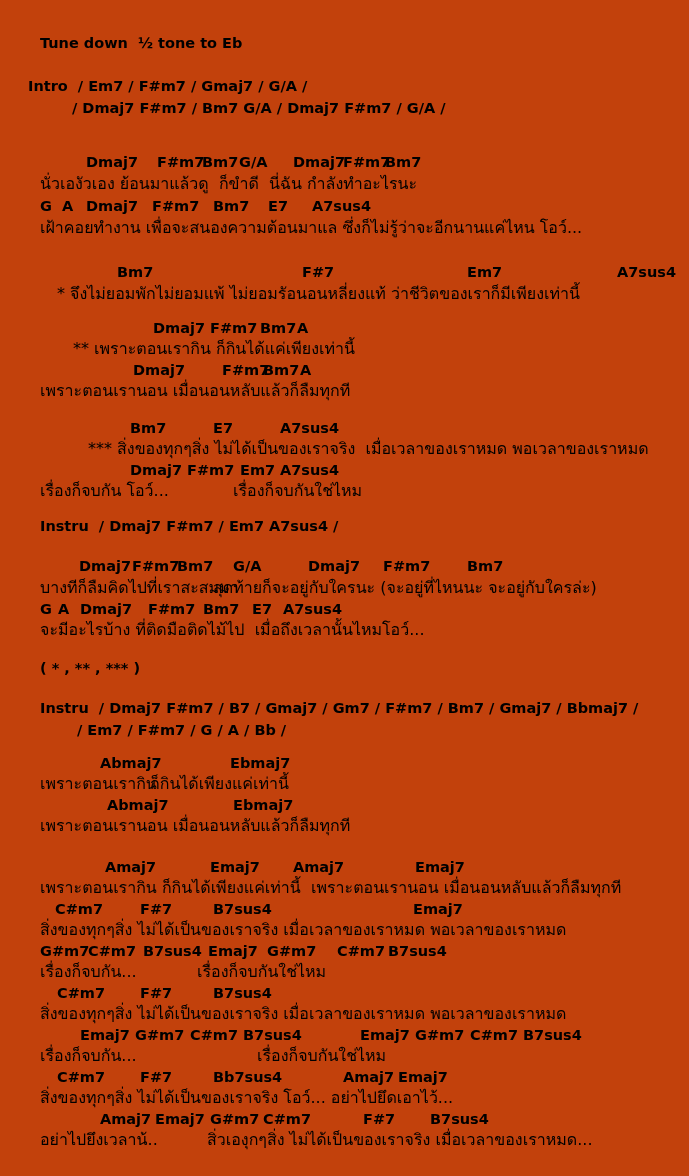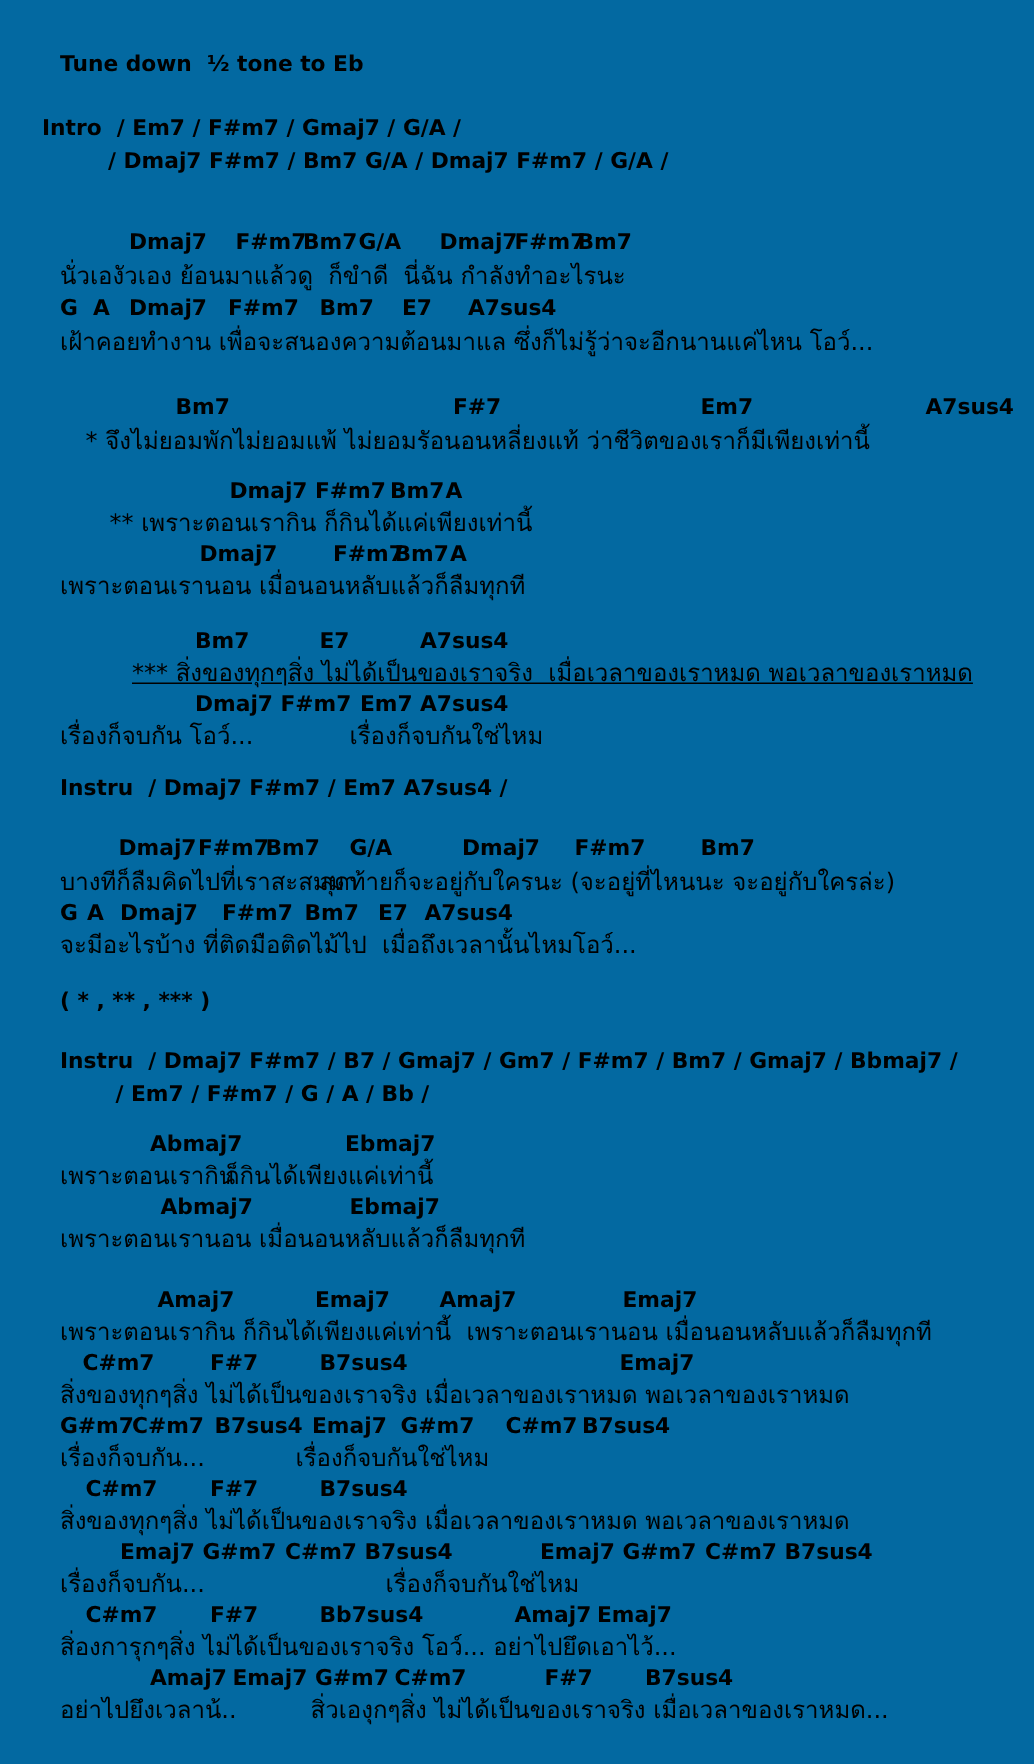--- a/index.html
+++ b/index.html
@@ -35,36 +35,36 @@
   .tok {
     position: absolute;
     top: 0;
     white-space: pre;
     line-height: 20px;
   }
 </style>
 </head>
 <body style="background: rgb(255, 255, 255);">
 
-<div id="sheet" style="background: #0369a1; color: rgb(0, 0, 0);">
+<div id="sheet" style="background: #c2410c; color: rgb(0, 0, 0);">
     <div class="line header" style="top: 33px;"><span class="tok" style="left: 40px;">Tune down  ½ tone to Eb</span></div>
     <div class="line header" style="top: 76px;"><span class="tok" style="left: 28px;">Intro  / Em7 / F#m7 / Gmaj7 / G/A /</span></div>
     <div class="line header" style="top: 98px;"><span class="tok" style="left: 72px;">/ Dmaj7 F#m7 / Bm7 G/A / Dmaj7 F#m7 / G/A /</span></div>
     <div class="line chords" style="top: 152px;"><span class="tok" style="left: 86px;">Dmaj7</span><span class="tok" style="left: 157px;">F#m7</span><span class="tok" style="left: 202px;">Bm7</span><span class="tok" style="left: 239px;">G/A</span><span class="tok" style="left: 293px;">Dmaj7</span><span class="tok" style="left: 343px;">F#m7</span><span class="tok" style="left: 385px;">Bm7</span></div>
     <div class="line lyrics" style="top: 174px;"><span class="tok" style="left: 40px;">นั่วเองัวเอง ย้อนมาแล้วดู  ก็ขำดี  นี่ฉัน กำลังทำอะไรนะ</span></div>
     <div class="line chords" style="top: 196px;"><span class="tok" style="left: 40px;">G</span><span class="tok" style="left: 62px;">A</span><span class="tok" style="left: 86px;">Dmaj7</span><span class="tok" style="left: 152px;">F#m7</span><span class="tok" style="left: 213px;">Bm7</span><span class="tok" style="left: 268px;">E7</span><span class="tok" style="left: 312px;">A7sus4</span></div>
     <div class="line lyrics" style="top: 218px;"><span class="tok" style="left: 40px;">เฝ้าคอยทำงาน เพื่อจะสนองความต้อนมาแล ซึ่งก็ไม่รู้ว่าจะอีกนานแค่ไหน โอว์...</span></div>
     <div class="line chords" style="top: 262px;"><span class="tok" style="left: 117px;">Bm7</span><span class="tok" style="left: 302px;">F#7</span><span class="tok" style="left: 467px;">Em7</span><span class="tok" style="left: 617px;">A7sus4</span></div>
     <div class="line lyrics" style="top: 284px;"><span class="tok" style="left: 57px;">* จึงไม่ยอมพักไม่ยอมแพ้ ไม่ยอมรัอนอนหลี่ยงแท้ ว่าชีวิตของเราก็มีเพียงเท่านี้</span></div>
     <div class="line chords" style="top: 318px;"><span class="tok" style="left: 153px;">Dmaj7</span><span class="tok" style="left: 210px;">F#m7</span><span class="tok" style="left: 260px;">Bm7</span><span class="tok" style="left: 297px;">A</span></div>
     <div class="line lyrics" style="top: 339px;"><span class="tok" style="left: 73px;">** เพราะตอนเรากิน ก็กินได้แค่เพียงเท่านี้</span></div>
     <div class="line chords" style="top: 360px;"><span class="tok" style="left: 133px;">Dmaj7</span><span class="tok" style="left: 222px;">F#m7</span><span class="tok" style="left: 263px;">Bm7</span><span class="tok" style="left: 300px;">A</span></div>
     <div class="line lyrics" style="top: 381px;"><span class="tok" style="left: 40px;">เพราะตอนเรานอน เมื่อนอนหลับแล้วก็ลืมทุกที</span></div>
     <div class="line chords" style="top: 418px;"><span class="tok" style="left: 130px;">Bm7</span><span class="tok" style="left: 213px;">E7</span><span class="tok" style="left: 280px;">A7sus4</span></div>
-    <div class="line lyrics" style="top: 439px;"><span class="tok" style="left: 88px; text-decoration: underline;">*** สิ่งของทุกๆสิ่ง ไม่ได้เป็นของเราจริง  เมื่อเวลาของเราหมด พอเวลาของเราหมด</span></div>
+    <div class="line lyrics" style="top: 439px;"><span class="tok" style="left: 88px;">*** สิ่งของทุกๆสิ่ง ไม่ได้เป็นของเราจริง  เมื่อเวลาของเราหมด พอเวลาของเราหมด</span></div>
     <div class="line chords" style="top: 460px;"><span class="tok" style="left: 130px;">Dmaj7</span><span class="tok" style="left: 187px;">F#m7</span><span class="tok" style="left: 240px;">Em7</span><span class="tok" style="left: 280px;">A7sus4</span></div>
     <div class="line lyrics" style="top: 481px;"><span class="tok" style="left: 40px;">เรื่องก็จบกัน โอว์...</span><span class="tok" style="left: 233px;">เรื่องก็จบกันใช่ไหม</span></div>
     <div class="line header" style="top: 516px;"><span class="tok" style="left: 40px;">Instru  / Dmaj7 F#m7 / Em7 A7sus4 /</span></div>
     <div class="line chords" style="top: 556px;"><span class="tok" style="left: 79px;">Dmaj7</span><span class="tok" style="left: 132px;">F#m7</span><span class="tok" style="left: 177px;">Bm7</span><span class="tok" style="left: 233px;">G/A</span><span class="tok" style="left: 308px;">Dmaj7</span><span class="tok" style="left: 383px;">F#m7</span><span class="tok" style="left: 467px;">Bm7</span></div>
     <div class="line lyrics" style="top: 578px;"><span class="tok" style="left: 40px;">บางทีก็ลืมคิดไปที่เราสะสมมา</span><span class="tok" style="left: 213px;">สุดท้ายก็จะอยู่กับใครนะ (จะอยู่ที่ไหนนะ จะอยู่กับใครล่ะ)</span></div>
     <div class="line chords" style="top: 599px;"><span class="tok" style="left: 40px;">G</span><span class="tok" style="left: 58px;">A</span><span class="tok" style="left: 80px;">Dmaj7</span><span class="tok" style="left: 148px;">F#m7</span><span class="tok" style="left: 203px;">Bm7</span><span class="tok" style="left: 252px;">E7</span><span class="tok" style="left: 283px;">A7sus4</span></div>
     <div class="line lyrics" style="top: 620px;"><span class="tok" style="left: 40px;">จะมีอะไรบ้าง ที่ติดมือติดไม้ไป  เมื่อถึงเวลานั้นไหมโอว์...</span></div>
     <div class="line header" style="top: 658px;"><span class="tok" style="left: 40px;">( * , ** , *** )</span></div>
     <div class="line header" style="top: 698px;"><span class="tok" style="left: 40px;">Instru  / Dmaj7 F#m7 / B7 / Gmaj7 / Gm7 / F#m7 / Bm7 / Gmaj7 / Bbmaj7 /</span></div>
     <div class="line header" style="top: 720px;"><span class="tok" style="left: 77px;">/ Em7 / F#m7 / G / A / Bb /</span></div>
@@ -76,16 +76,16 @@
     <div class="line lyrics" style="top: 878px;"><span class="tok" style="left: 40px;">เพราะตอนเรากิน ก็กินได้เพียงแค่เท่านี้  เพราะตอนเรานอน เมื่อนอนหลับแล้วก็ลืมทุกที</span></div>
     <div class="line chords" style="top: 899px;"><span class="tok" style="left: 55px;">C#m7</span><span class="tok" style="left: 140px;">F#7</span><span class="tok" style="left: 213px;">B7sus4</span><span class="tok" style="left: 413px;">Emaj7</span></div>
     <div class="line lyrics" style="top: 920px;"><span class="tok" style="left: 40px;">สิ่งของทุกๆสิ่ง ไม่ได้เป็นของเราจริง เมื่อเวลาของเราหมด พอเวลาของเราหมด</span></div>
     <div class="line chords" style="top: 941px;"><span class="tok" style="left: 40px;">G#m7</span><span class="tok" style="left: 88px;">C#m7</span><span class="tok" style="left: 143px;">B7sus4</span><span class="tok" style="left: 208px;">Emaj7</span><span class="tok" style="left: 267px;">G#m7</span><span class="tok" style="left: 337px;">C#m7</span><span class="tok" style="left: 388px;">B7sus4</span></div>
     <div class="line lyrics" style="top: 962px;"><span class="tok" style="left: 40px;">เรื่องก็จบกัน...</span><span class="tok" style="left: 197px;">เรื่องก็จบกันใช่ไหม</span></div>
     <div class="line chords" style="top: 983px;"><span class="tok" style="left: 57px;">C#m7</span><span class="tok" style="left: 140px;">F#7</span><span class="tok" style="left: 213px;">B7sus4</span></div>
     <div class="line lyrics" style="top: 1004px;"><span class="tok" style="left: 40px;">สิ่งของทุกๆสิ่ง ไม่ได้เป็นของเราจริง เมื่อเวลาของเราหมด พอเวลาของเราหมด</span></div>
     <div class="line chords" style="top: 1025px;"><span class="tok" style="left: 80px;">Emaj7</span><span class="tok" style="left: 135px;">G#m7</span><span class="tok" style="left: 190px;">C#m7</span><span class="tok" style="left: 243px;">B7sus4</span><span class="tok" style="left: 360px;">Emaj7</span><span class="tok" style="left: 415px;">G#m7</span><span class="tok" style="left: 470px;">C#m7</span><span class="tok" style="left: 523px;">B7sus4</span></div>
     <div class="line lyrics" style="top: 1046px;"><span class="tok" style="left: 40px;">เรื่องก็จบกัน...</span><span class="tok" style="left: 257px;">เรื่องก็จบกันใช่ไหม</span></div>
     <div class="line chords" style="top: 1067px;"><span class="tok" style="left: 57px;">C#m7</span><span class="tok" style="left: 140px;">F#7</span><span class="tok" style="left: 213px;">Bb7sus4</span><span class="tok" style="left: 343px;">Amaj7</span><span class="tok" style="left: 398px;">Emaj7</span></div>
-    <div class="line lyrics" style="top: 1088px;"><span class="tok" style="left: 40px;">สิ่องการุกๆสิ่ง ไม่ได้เป็นของเราจริง โอว์... อย่าไปยึดเอาไว้...</span></div>
+    <div class="line lyrics" style="top: 1088px;"><span class="tok" style="left: 40px;">สิ่งของทุกๆสิ่ง ไม่ได้เป็นของเราจริง โอว์... อย่าไปยึดเอาไว้...</span></div>
     <div class="line chords" style="top: 1109px;"><span class="tok" style="left: 100px;">Amaj7</span><span class="tok" style="left: 155px;">Emaj7</span><span class="tok" style="left: 210px;">G#m7</span><span class="tok" style="left: 263px;">C#m7</span><span class="tok" style="left: 363px;">F#7</span><span class="tok" style="left: 430px;">B7sus4</span></div>
     <div class="line lyrics" style="top: 1130px;"><span class="tok" style="left: 40px;">อย่าไปยึงเวลาน้..</span><span class="tok" style="left: 207px;">สิ่วเองุกๆสิ่ง ไม่ได้เป็นของเราจริง เมื่อเวลาของเราหมด...</span></div>
   </div>
 
 </body></html>

